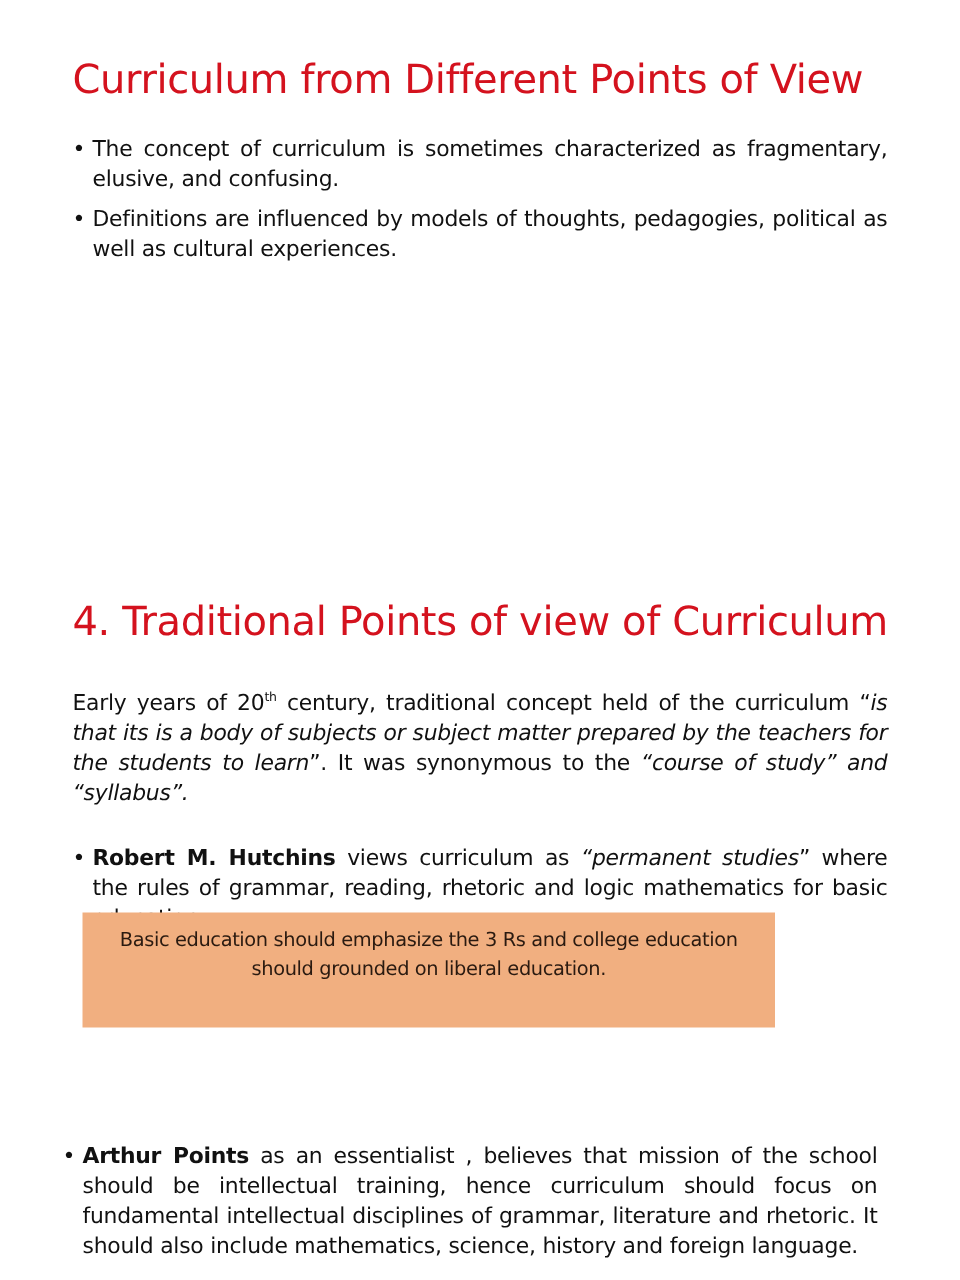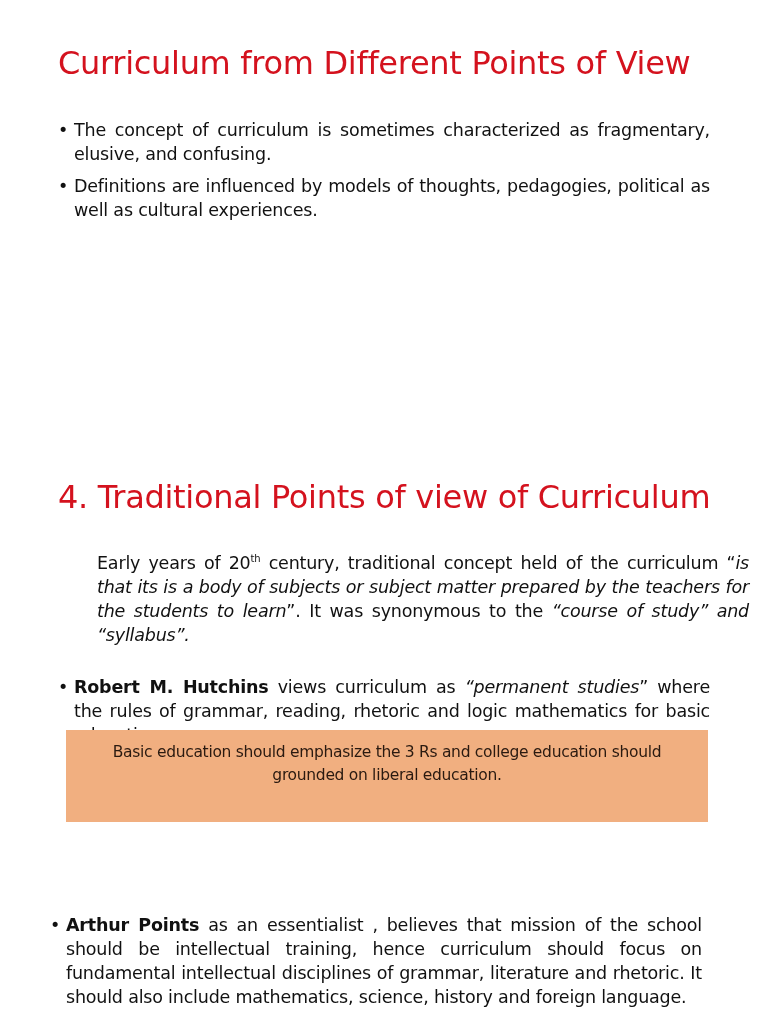--- a/index.html
+++ b/index.html
@@ -20,40 +20,40 @@
   .bullets li {
     position: relative; padding-left: 16px;
     font-family: "DejaVu Sans", sans-serif;
     font-size: 17.5px; line-height: 24px; text-align: justify;
     margin-bottom: 8px; letter-spacing: -0.2px;
   }
   .bullets li::before { content: "•"; position: absolute; left: 0; top: 0; }
   .para {
     position: absolute; left: 58px; width: 652px;
     font-family: "DejaVu Sans", sans-serif;
-    font-size: 17.5px; line-height: 24px; text-align: justify; letter-spacing: -0.2px; margin-left: 39px;
+    font-size: 17.5px; line-height: 24px; text-align: justify; letter-spacing: -0.2px;
   }
   sup { font-size: 10px; line-height: 0; }
   .callout {
-    position: absolute; left: 66px; top: 730px; width: 642px; height: 92px;
+    position: absolute; left: 66px; top: 730px; width: 554px; height: 92px;
     background: #f1af80;
     text-align: center;
     font-family: "DejaVu Sans", sans-serif;
     font-size: 15.5px; line-height: 23px; color: #2a1a10; letter-spacing: -0.3px;
     box-sizing: border-box; padding: 11px 20px 0 20px;
   }
   b { font-weight: bold; }
   i { font-style: italic; }
 </style>
 </head>
 <body>
 
 <div class="title" style="top:44px;">Curriculum from Different Points of View</div>
 
-<ul class="bullets" style="top:118px;">
+<ul class="bullets" style="top:108px;">
   <li>The concept of curriculum is sometimes characterized as fragmentary, elusive, and confusing.</li>
   <li>Definitions are influenced  by models of thoughts, pedagogies, political as well as cultural experiences.</li>
 </ul>
 
 <div class="title" style="top:478px;">4. Traditional Points of view of Curriculum</div>
 
 <div class="para" style="top:551px;">
   <span>Early years of 20</span><sup>th</sup><span> century, traditional concept held of the curriculum “</span><i>is that its is a body of subjects or subject matter prepared by the teachers for the students to learn</i><span>”. It was synonymous to the </span><i>“course of study” and “syllabus”.</i>
 </div>
 

